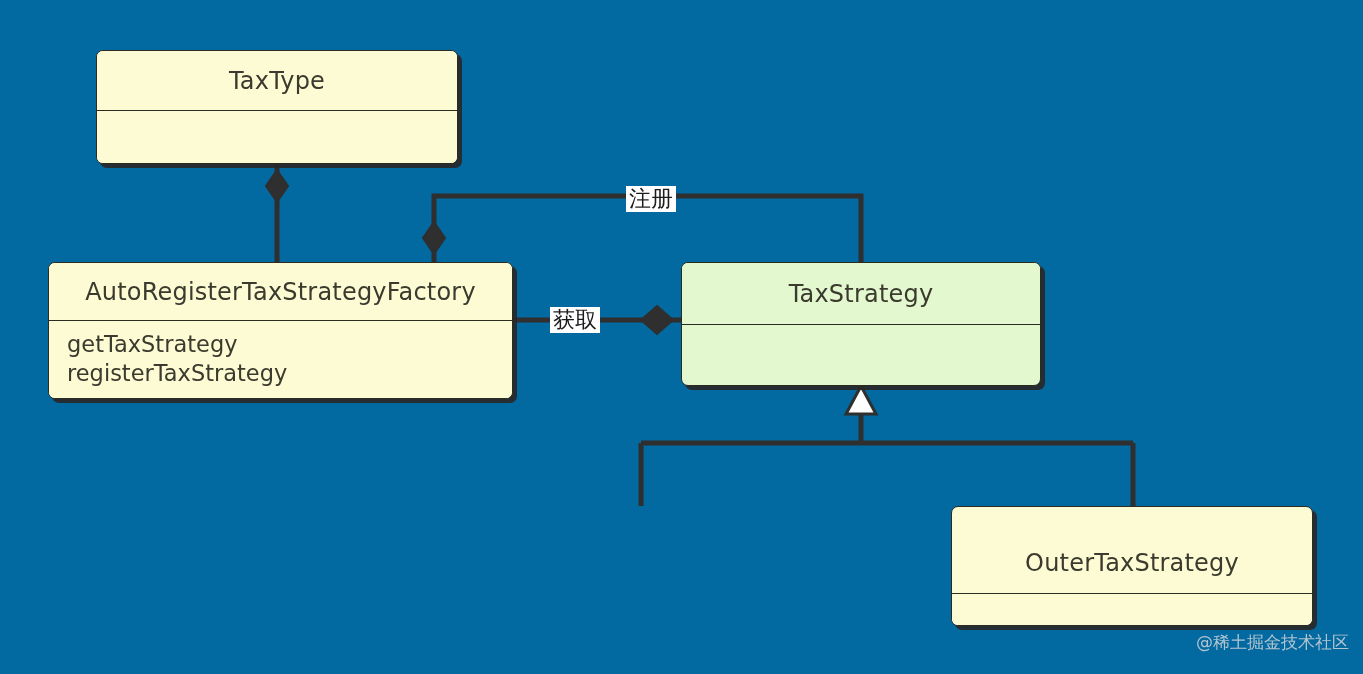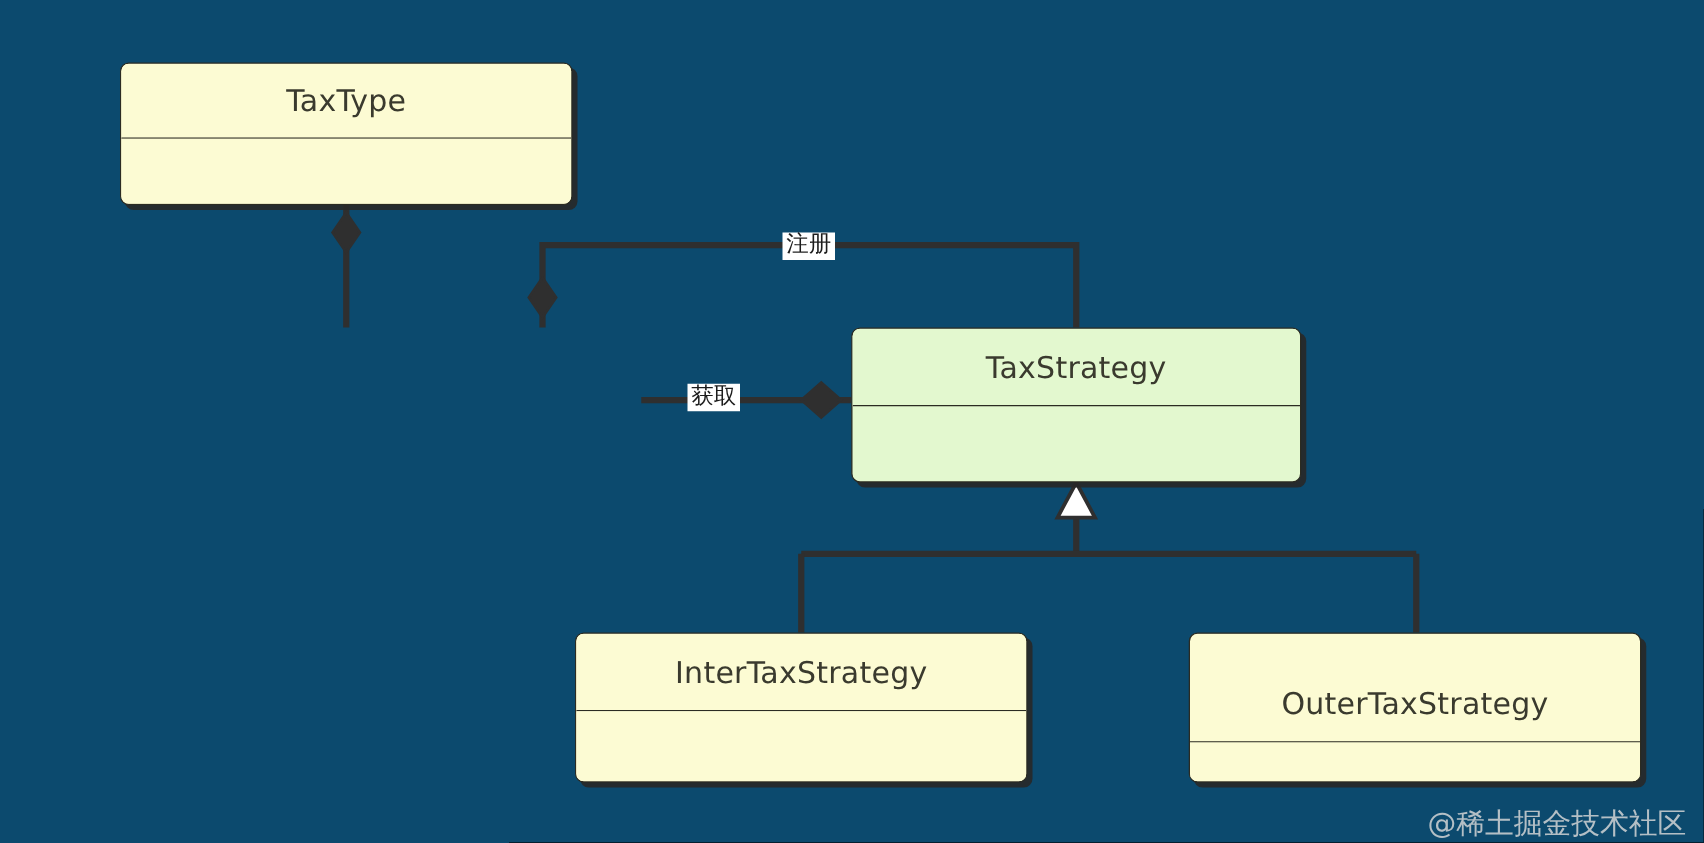--- a/index.html
+++ b/index.html
@@ -4,21 +4,21 @@
 <style>
   html, body {
     margin: 0;
     padding: 0;
     background: #000000;
   }
   #canvas {
     position: relative;
     width: 1363px;
     height: 674px;
-    background: #0c4a6e;
+    background: #0369a1;
     overflow: hidden;
     font-family: "DejaVu Sans", "Liberation Sans", sans-serif;
   }
   svg.layer {
     position: absolute;
     left: 0;
     top: 0;
     width: 1363px;
     height: 674px;
   }
@@ -57,32 +57,32 @@
   .yellow .title { background: #fcfbd3; }
   .yellow .members { background: #fcfbd3; }
   .green { background: #e3f8cf; gap: 39px; }
   .green .title { background: #e3f8cf; }
   .green .members { background: #e3f8cf; }
 
   .edge-label {
     position: absolute;
     background: #ffffff;
     color: #1c1c1c;
-    font-size: 18px;
+    font-size: 22px;
     line-height: 1.05;
     padding: 1px 3px 2px 3px;
     white-space: nowrap;
     font-family: "DejaVu Sans", "Liberation Sans", sans-serif;
   }
   .watermark {
     position: absolute;
     right: 14px;
-    bottom: 0;
+    bottom: 20px;
     color: #d9d9d9;
-    font-size: 23px;
+    font-size: 17px;
     opacity: 0.82;
     white-space: nowrap;
     font-family: "DejaVu Sans", "Liberation Sans", sans-serif;
   }
 </style>
 </head>
 <body>
 
 <div id="canvas">
 
@@ -108,29 +108,30 @@
     <polygon points="657,306 673,320 657,334 641,320" fill="#2f2f2f" stroke="#2f2f2f" stroke-width="2"></polygon>
 
     <polygon points="861,386 876,414 846,414" fill="#ffffff" stroke="#2f2f2f" stroke-width="3"></polygon>
   </svg>
 
   <div class="node yellow" style="left:96px; top:50px; width:362px; height:114px;">
     <div class="title" style="height:60px;">TaxType</div>
     <div class="members"></div>
   </div>
 
+  <div class="node yellow" style="left:48px; top:262px; width:465px; height:137px;">
+    <div class="title" style="height:58px;">AutoRegisterTaxStrategyFactory</div>
+    <div class="members">getTaxStrategy
+registerTaxStrategy</div>
+  </div>
 
   <div class="node green" style="left:681px; top:262px; width:360px; height:124px;">
     <div class="title" style="height:62px;">TaxStrategy</div>
   </div>
 
-  <div class="node yellow" style="left:460px; top:506px; width:362px; height:120px;">
-    <div class="title" style="height:62px;">InterTaxStrategy</div>
-    <div class="members"></div>
-  </div>
 
   <div class="node yellow" style="left:951px; top:506px; width:362px; height:120px;">
     <div class="title" style="height:62px;margin-top:25px;">OuterTaxStrategy</div>
     <div class="members"></div>
   </div>
 
   <div class="edge-label" style="left:626px; top:186px;">注册</div>
 
   <div class="edge-label" style="left:550px; top:307px;">获取</div>
 

